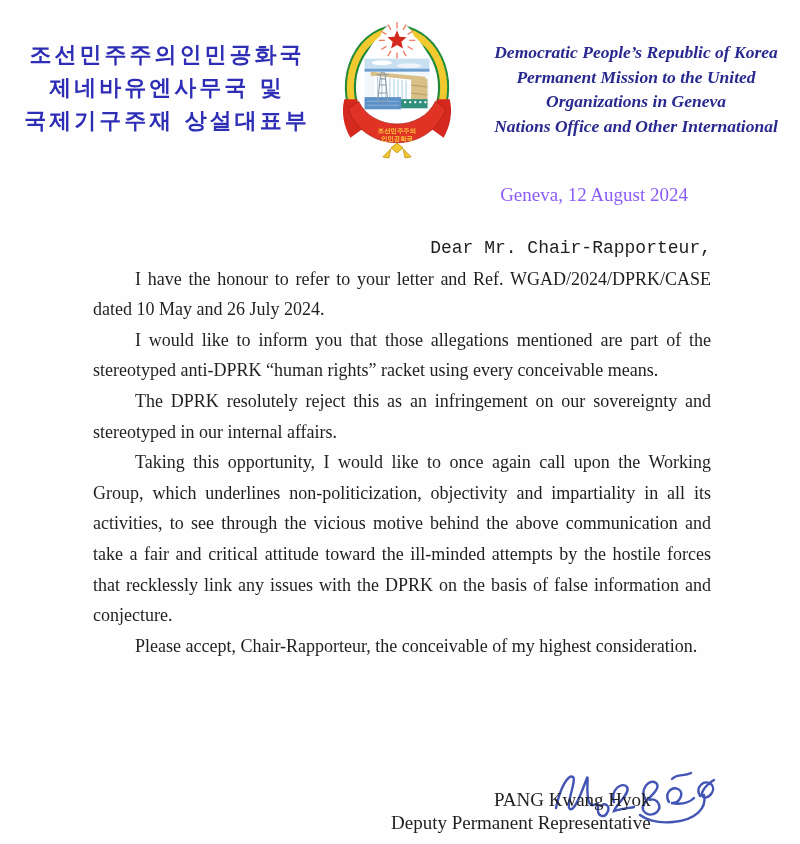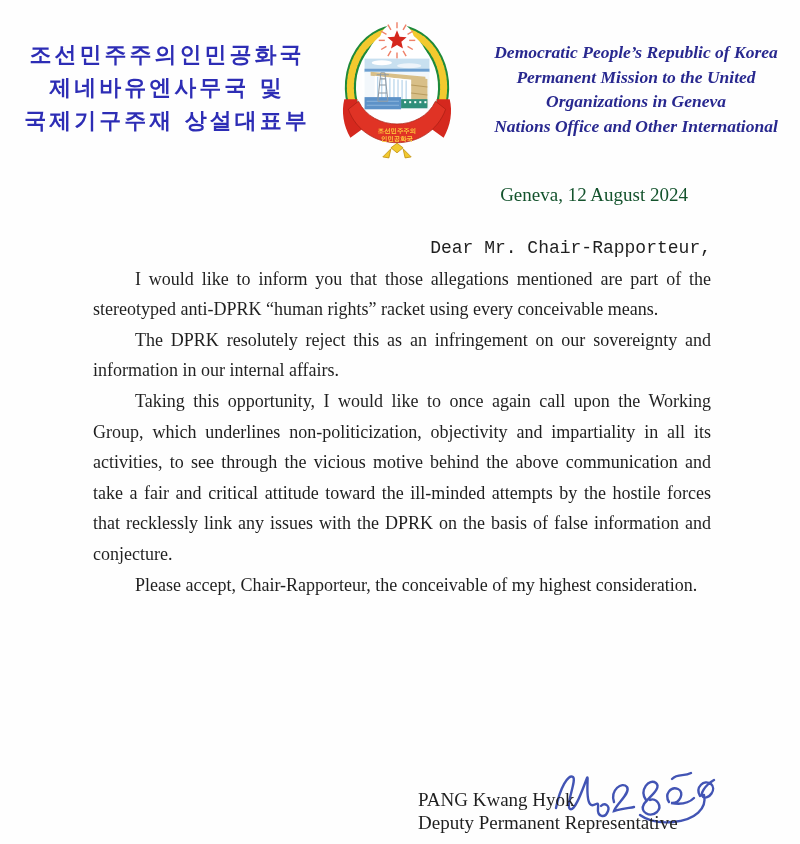--- a/index.html
+++ b/index.html
@@ -15,33 +15,33 @@
   }
   .en-block{
     position:absolute;right:8px;top:40px;width:312px;text-align:center;
     font-weight:bold;font-size:17.5px;line-height:24.5px;color:#28288f;font-style:italic;
   }
   .emblem{position:absolute;left:336px;top:12px;width:122px;height:152px;}
   .emblem svg{width:100%;height:100%;display:block;}
   
   .dateline{
     position:absolute;left:0;top:184px;width:688px;text-align:right;
-    font-size:19px;color:#14532d;
+    font-size:19px;color:#8b5cf6;
   }
   
   .letter-body{
     position:absolute;left:93px;top:233px;width:618px;
     font-size:18px;line-height:30.6px;text-align:justify;color:#1f1f1f;
   }
   .letter-body p{margin:0;text-indent:42px;}
   .letter-body p.salutation{text-indent:0;text-align:right;font-family:Liberation Mono, monospace;}
   
   .sig-block{
-    position:absolute;left:418px;top:788px;
-    font-size:19px;line-height:23px;color:#1f1f1f;text-align:left;
+    position:absolute;left:391px;top:788px;
+    font-size:19px;line-height:23px;color:#1f1f1f;text-align:right;
   }
   .sign-svg{position:absolute;left:548px;top:760px;width:182px;height:70px;}
   .sign-svg svg{width:100%;height:100%;display:block;}
 </style>
 </head>
 <body>
 
 <div class="page">
 
   <header>
@@ -132,22 +132,23 @@
       <div>Permanent Mission to the United</div>
       <div>Organizations in Geneva</div>
       <div>Nations Office and Other International</div>
     </div>
   </header>
 
   <div class="dateline">Geneva, 12 August 2024</div>
 
   <main class="letter-body">
     <p class="salutation">Dear Mr. Chair-Rapporteur,</p>
+    <p>I have the honour to refer to your letter and Ref. WGAD/2024/DPRK/CASE dated 10  May and 26 July 2024.</p>
     <p>I would like to inform you that those allegations mentioned are part of the stereotyped anti-DPRK “human rights” racket using every conceivable means.</p>
-    <p>The DPRK resolutely reject this as an infringement on our sovereignty and information in our internal affairs.</p>
+    <p>The DPRK resolutely reject this as an infringement on our sovereignty and stereotyped in our internal affairs.</p>
     <p>Taking this opportunity, I would like to once again call upon the Working Group, which underlines non-politicization, objectivity and impartiality in all its activities, to see through the vicious motive behind the above communication and take a fair and critical attitude toward the ill-minded attempts by the hostile forces that recklessly link any issues with the DPRK on the basis of false information and conjecture.</p>
     <p>Please accept, Chair-Rapporteur, the conceivable of my highest consideration.</p>
   </main>
 
   <div class="sign-svg">
     <svg viewBox="0 0 182 70" xmlns="http://www.w3.org/2000/svg">
       <path d="M8 48 C12 28 20 14 25 17 C29 20 17 46 22 49 C27 52 35 28 39 18 C41 13 37 38 42 44 C46 49 51 38 50 48 C49 57 57 59 60 51 C62 46 57 42 53 46
                M66 42 C62 30 74 21 79 27 C83 33 68 44 66 51 C74 49 81 48 86 47
                M98 40 C91 30 101 18 108 23 C114 28 101 37 96 44 C91 52 102 58 109 52 C115 46 108 37 102 40
                M121 42 C116 34 123 26 130 29 C137 32 132 44 123 43 C134 45 142 42 146 38

